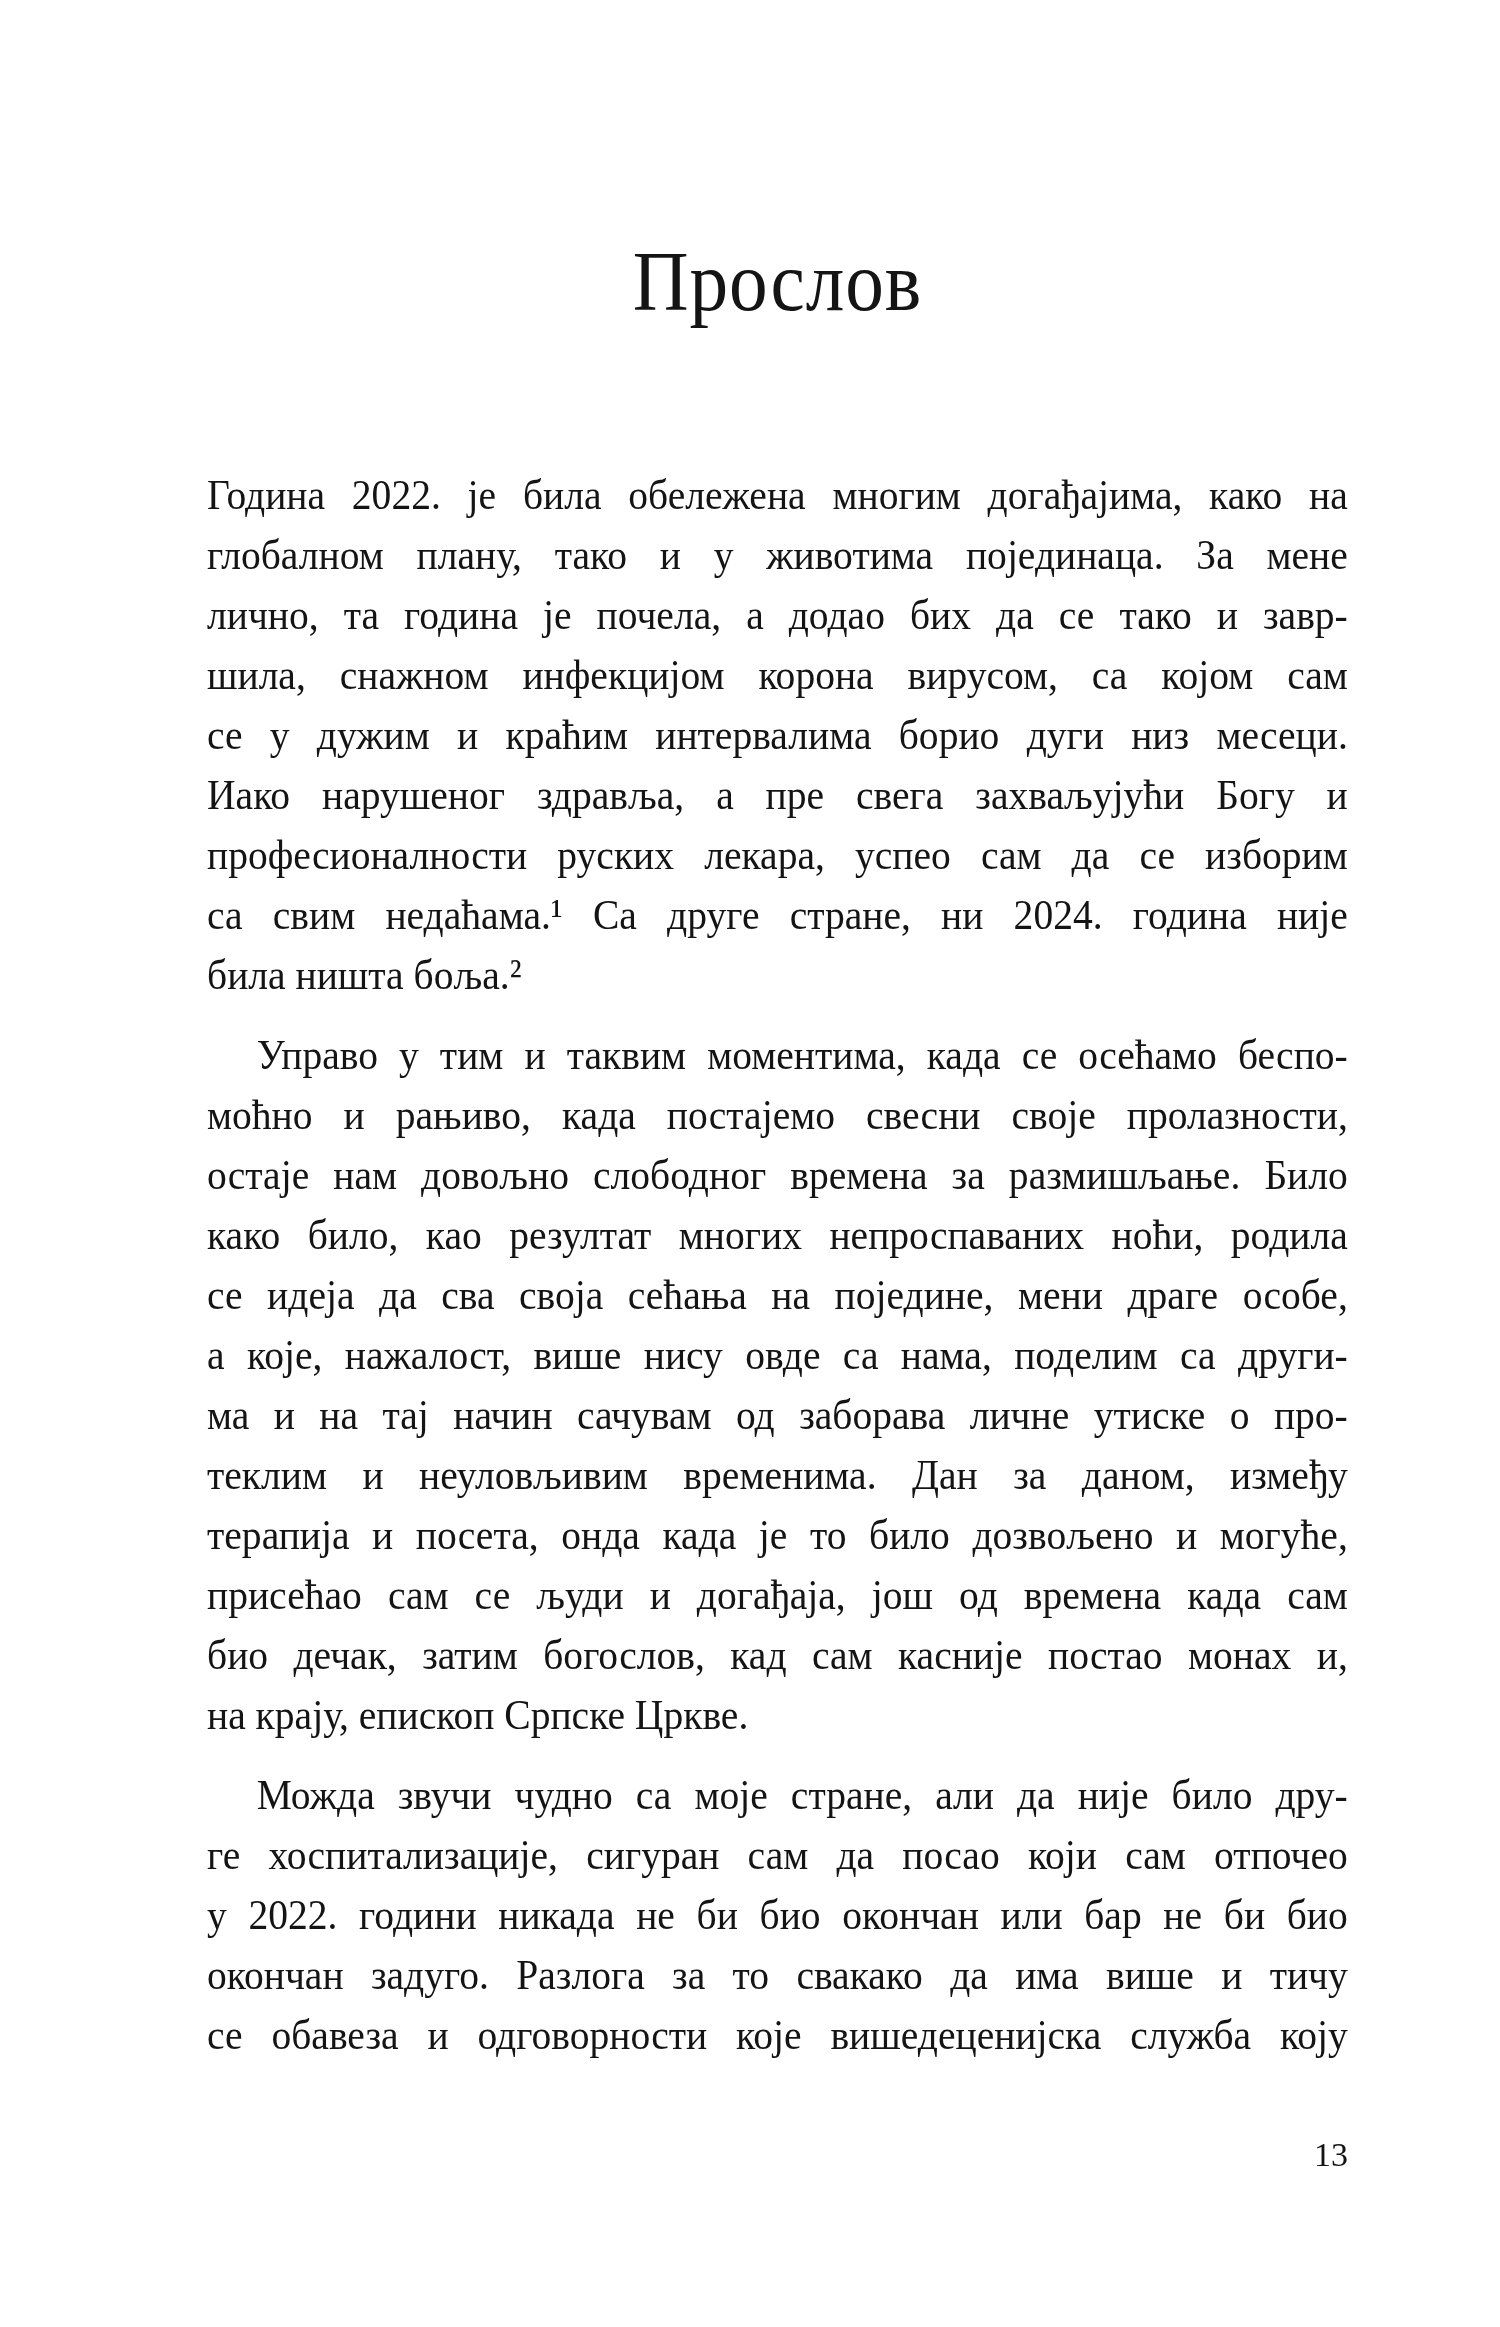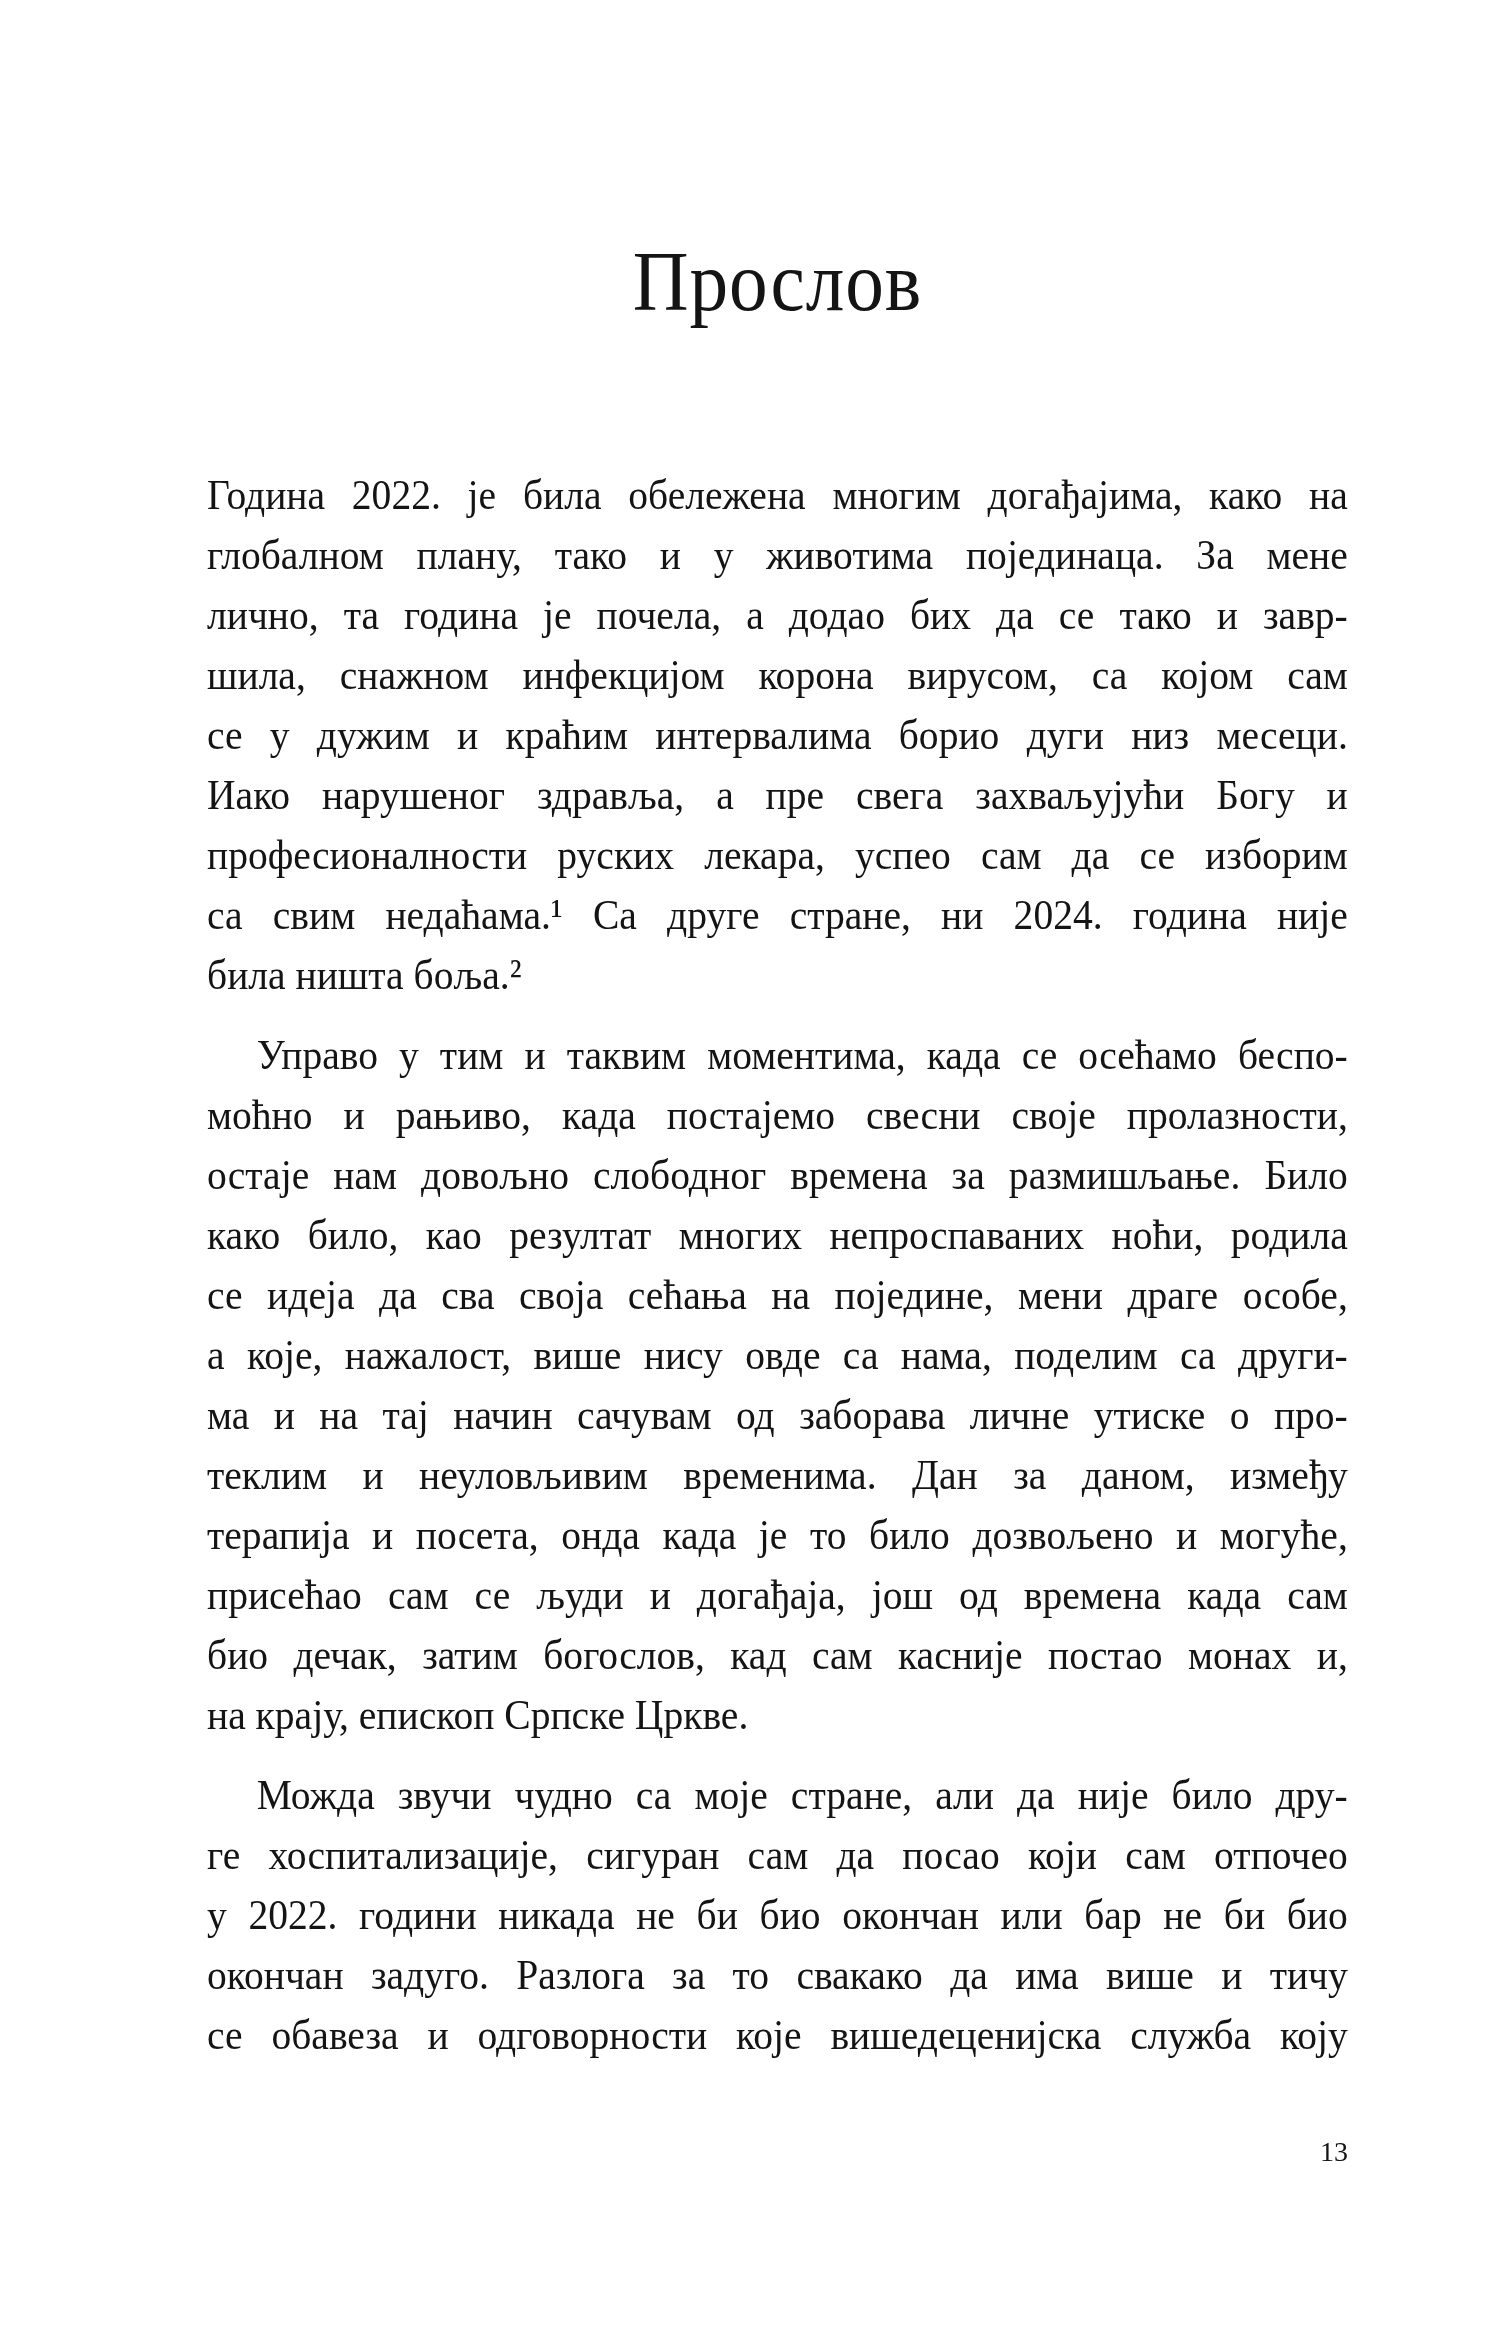--- a/index.html
+++ b/index.html
@@ -46,21 +46,21 @@
     white-space: nowrap;
     text-align: justify;
     text-align-last: justify;
   }
   .line.last { text-align-last: left; }
   .paragraph.indent .line:first-child { padding-left: 54px; }
   .pagenum {
     position: absolute;
     top: 2138px;
     right: 152px;
-    font-size: 28px;
+    font-size: 34px;
     line-height: 1;
   }
 </style>
 </head>
 <body>
 
 <div class="page">
   <div class="content">
     <div class="title">Прослов</div>
     <div class="bodytext">

